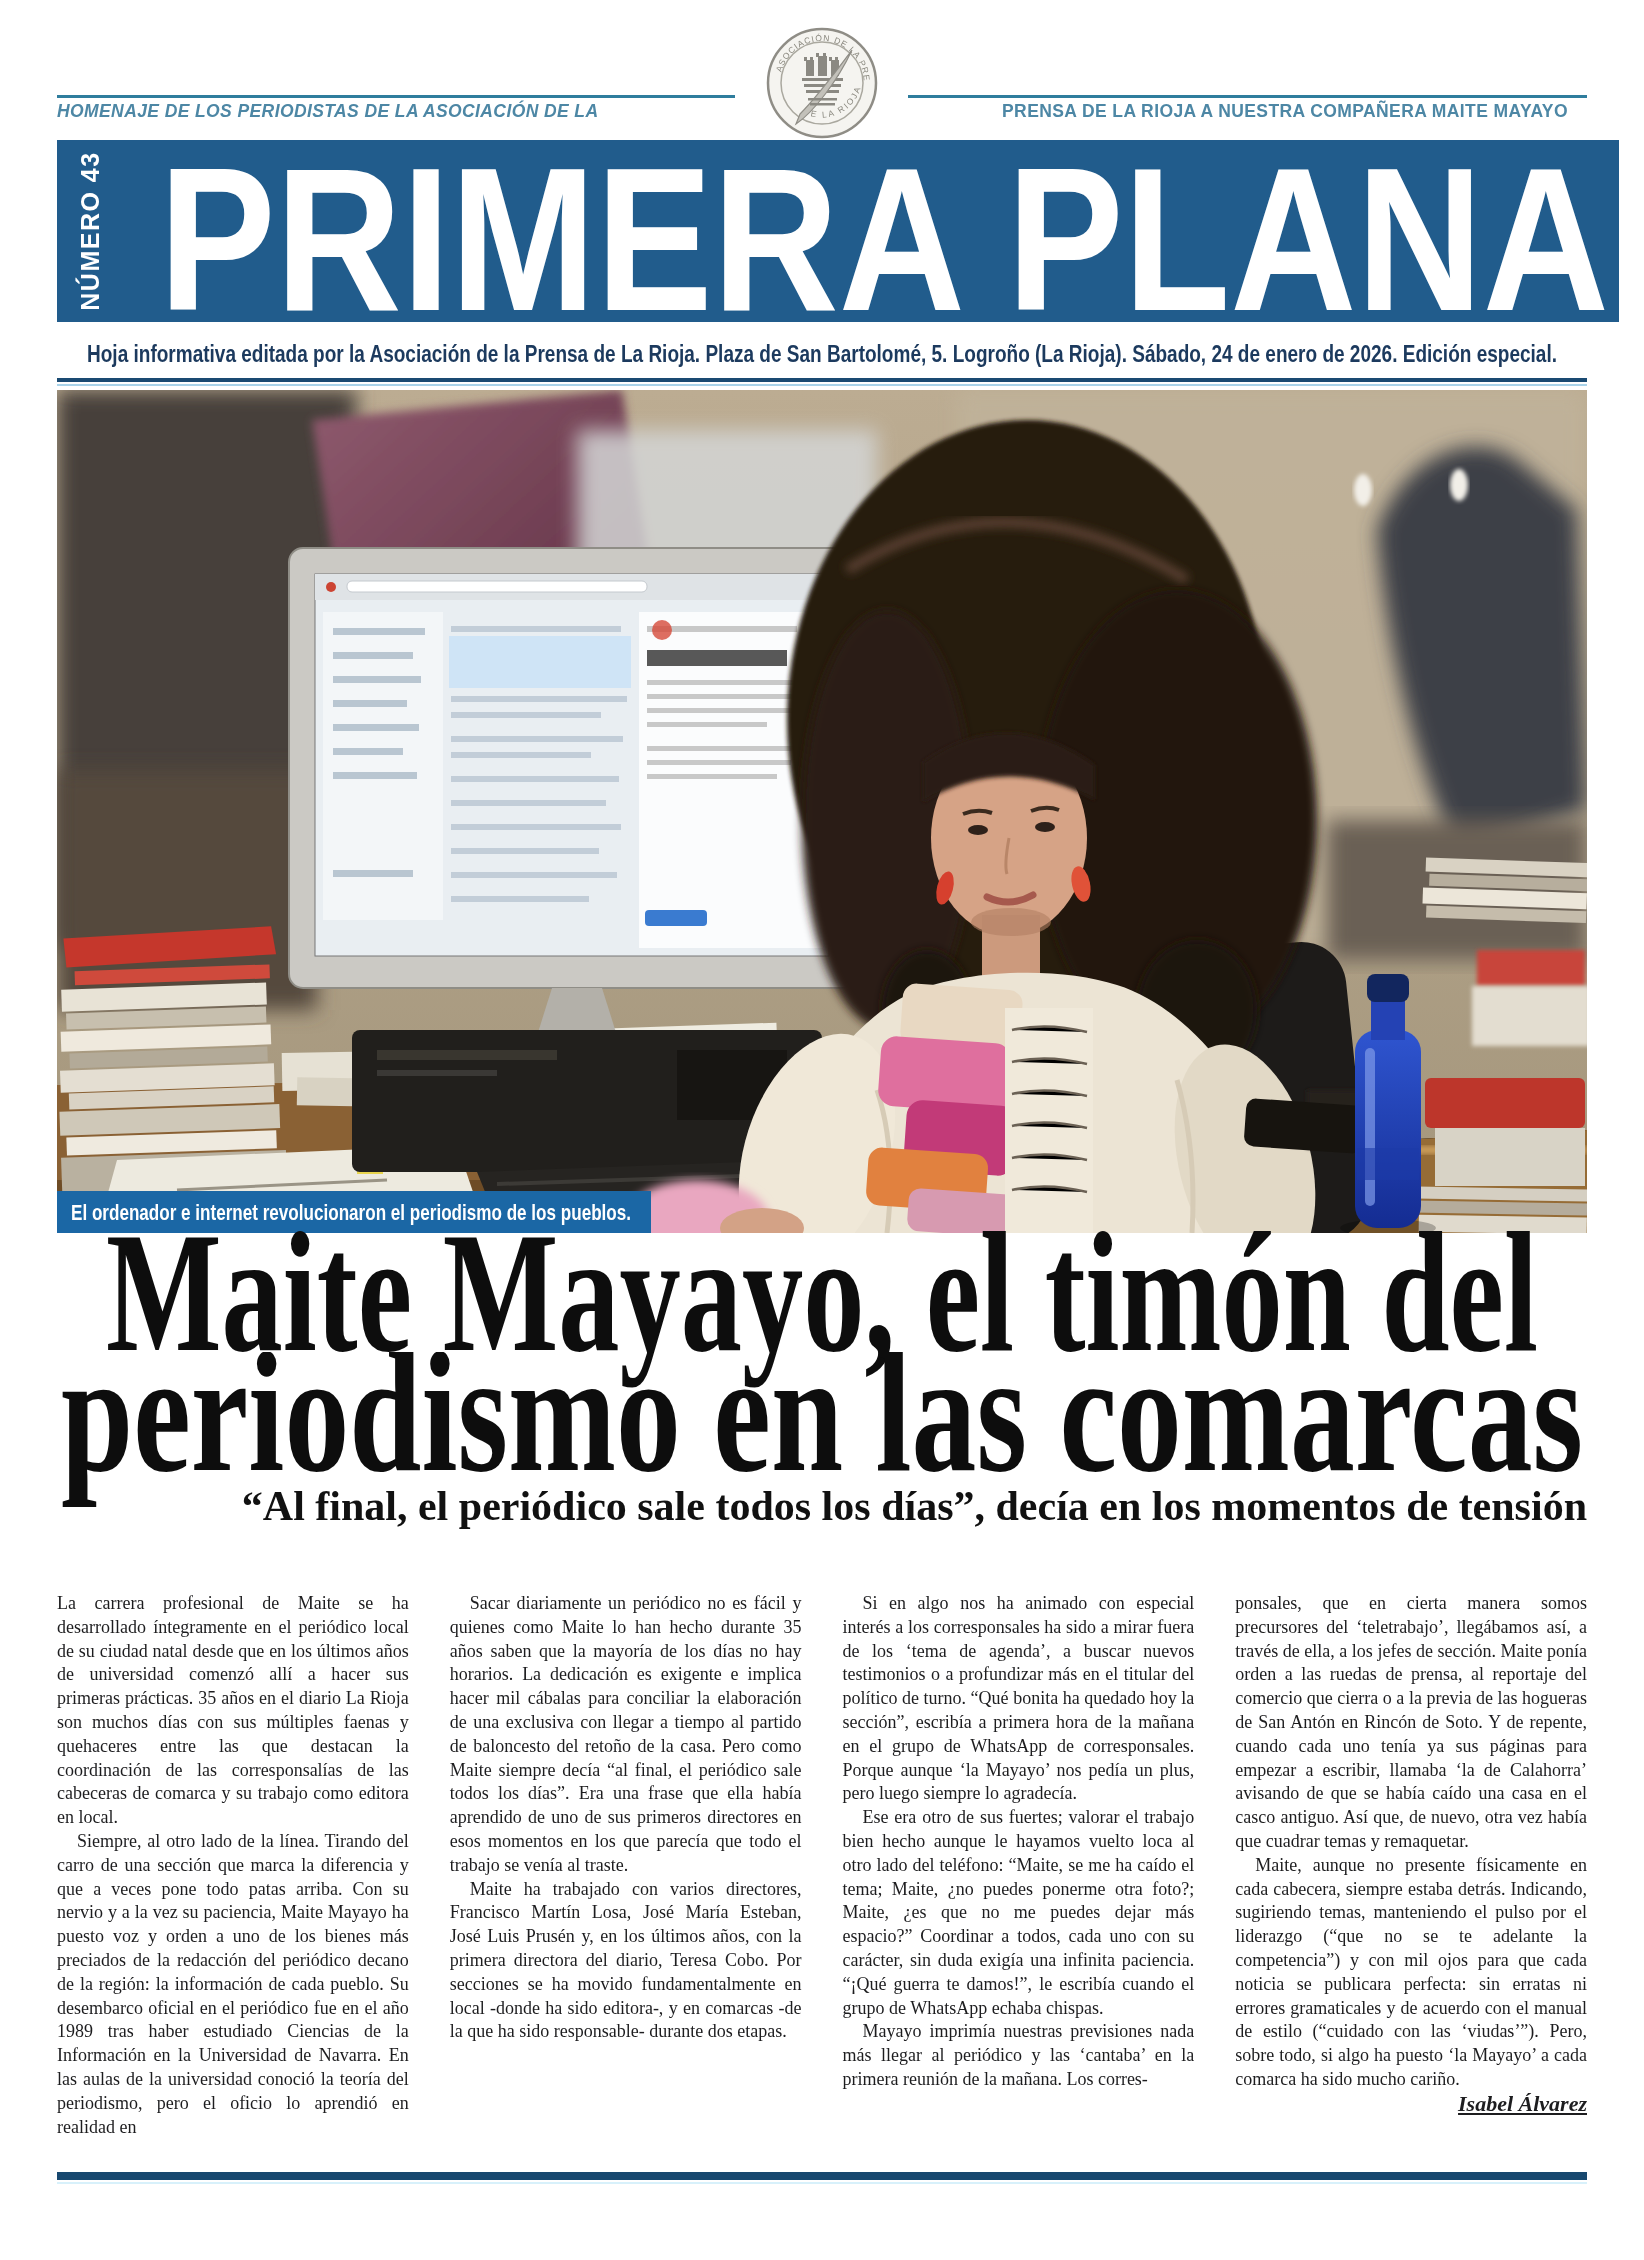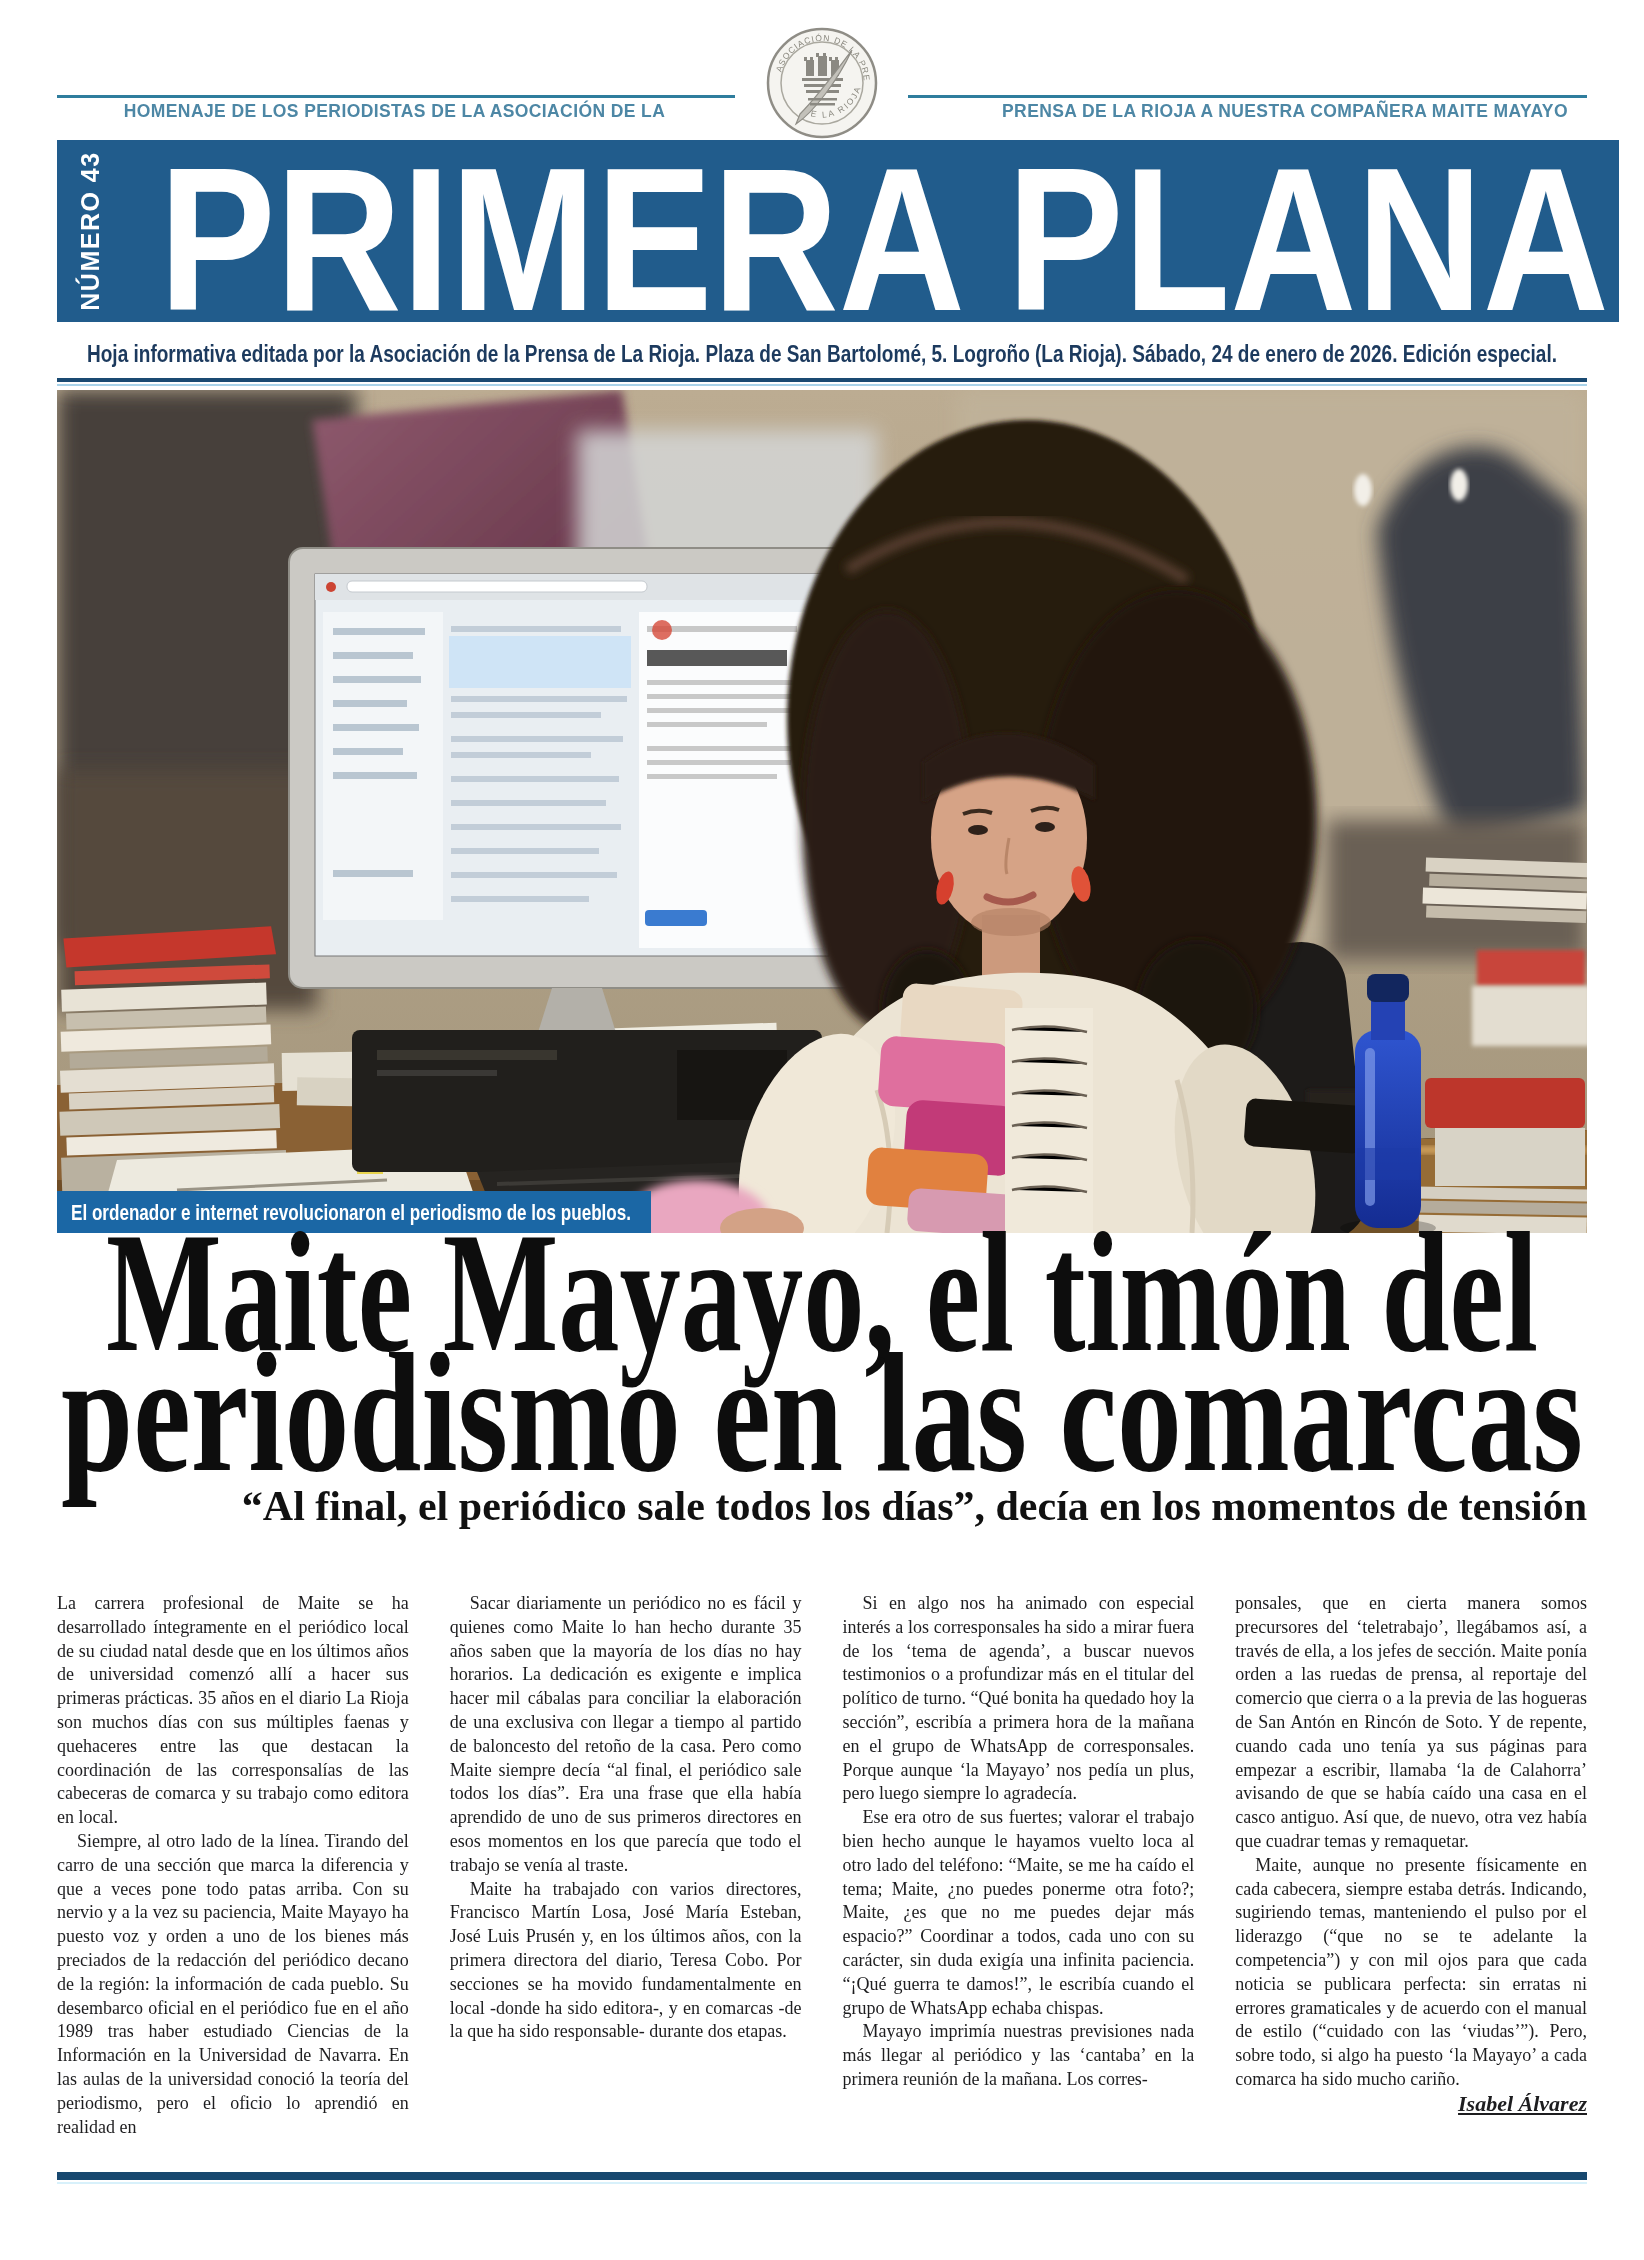--- a/index.html
+++ b/index.html
@@ -4,21 +4,21 @@
 <style>
   html,body{margin:0;padding:0;background:#ffffff;}
   .page{position:relative;width:1644px;height:2260px;background:#ffffff;
         font-family:"Liberation Sans",sans-serif;overflow:hidden;}
   .abs{position:absolute;}
 
   
   .hline{position:absolute;height:3px;background:#2f7d9d;}
   .htext{position:absolute;top:101px;font-size:17.5px;letter-spacing:.4px;
          color:#4d87a5;font-weight:bold;white-space:nowrap;}
-  .htext.left{width:675px;left:57px;text-align:center;}
+  .htext.left{width:675px;left:57px;text-align:left;font-style:italic;}
   .htext.right{left:944px;width:682px;text-align:center;}
 
   
   .masthead{position:absolute;left:57px;top:140px;width:1530px;height:182px;background:#215c8c;padding-left:32px;}
   .numero{position:absolute;left:-1px;top:200px;width:182px;height:62px;
           transform:rotate(-90deg);text-align:center;line-height:62px;
           color:#ffffff;font-weight:bold;font-size:25px;letter-spacing:1.5px;white-space:nowrap;}
   .dateline-rule{position:absolute;left:57px;top:378px;width:1530px;height:4px;background:#1a4a72;}
   .dateline-rule2{position:absolute;left:57px;top:384px;width:1530px;height:2px;background:#a9d3ea;}
 

